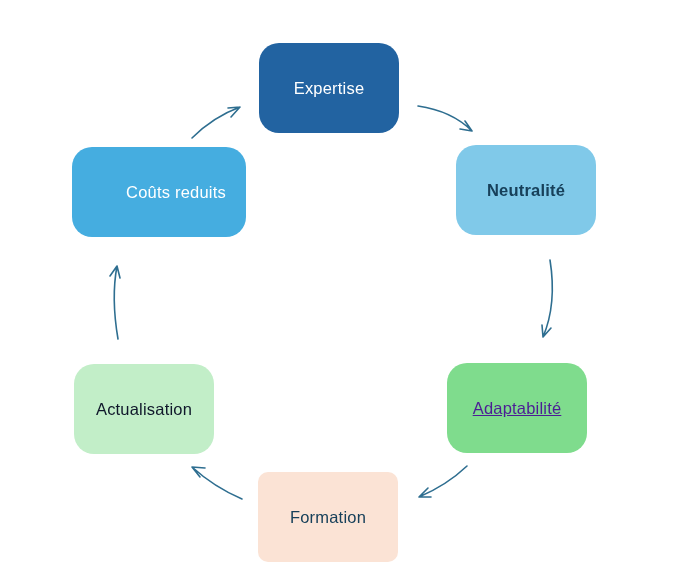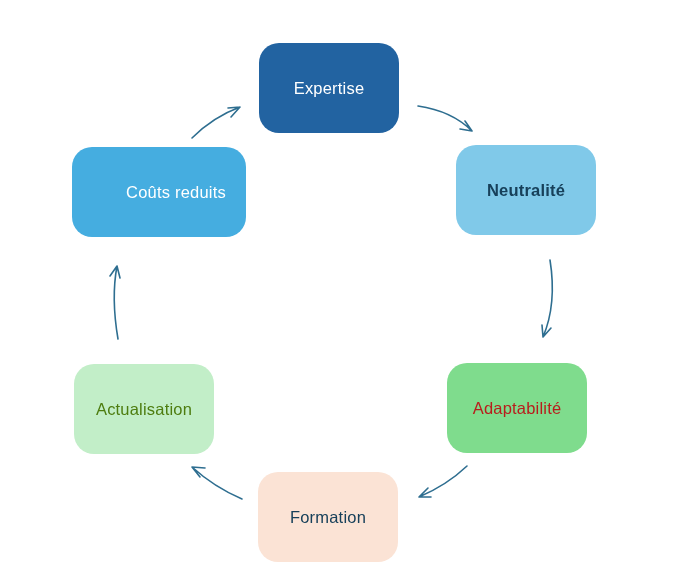--- a/index.html
+++ b/index.html
@@ -65,29 +65,29 @@
   </svg>
 
   <div class="node node-expertise" style="background-color: rgb(34, 99, 161); color: rgb(255, 255, 255);">
     <span>Expertise</span>
   </div>
 
   <div class="node node-neutralite" style="background-color: rgb(128, 201, 233); color: rgb(23, 64, 90);">
     <span>Neutralité</span>
   </div>
 
-  <div class="node node-adaptabilite" style="background-color: rgb(127, 220, 141); color: #b91c1c;">
+  <div class="node node-adaptabilite" style="background-color: rgb(127, 220, 141); color: #4c1d95; text-decoration: underline;">
     <span>Adaptabilité</span>
   </div>
 
-  <div class="node node-formation" style="background-color: rgb(251, 227, 213); color: rgb(23, 64, 90);">
+  <div class="node node-formation" style="background-color: rgb(251, 227, 213); color: rgb(23, 64, 90); border-radius: 10px;">
     <span>Formation</span>
   </div>
 
-  <div class="node node-actualisation" style="background-color: rgb(194, 238, 200); color: #4d7c0f;">
+  <div class="node node-actualisation" style="background-color: rgb(194, 238, 200); color: #0f172a;">
     <span>Actualisation</span>
   </div>
 
   <div class="node node-couts-reduits" style="background-color: rgb(69, 173, 224); color: rgb(255, 255, 255); padding-left: 34px;">
     <span>Coûts reduits</span>
   </div>
 
 </div>
 
 </body></html>

